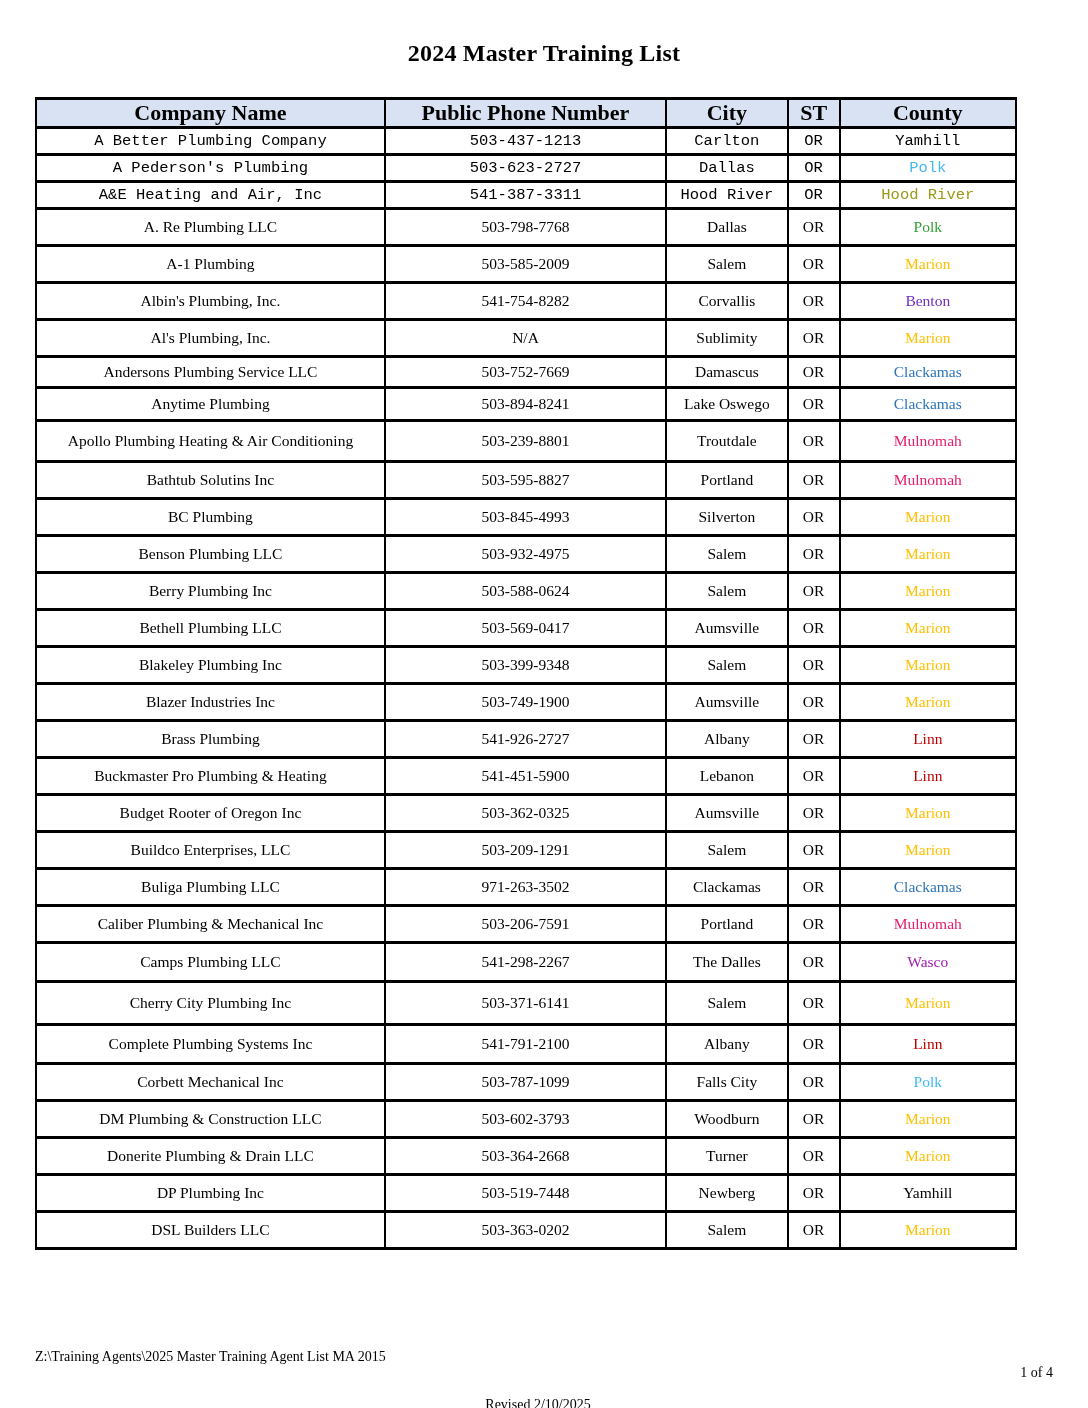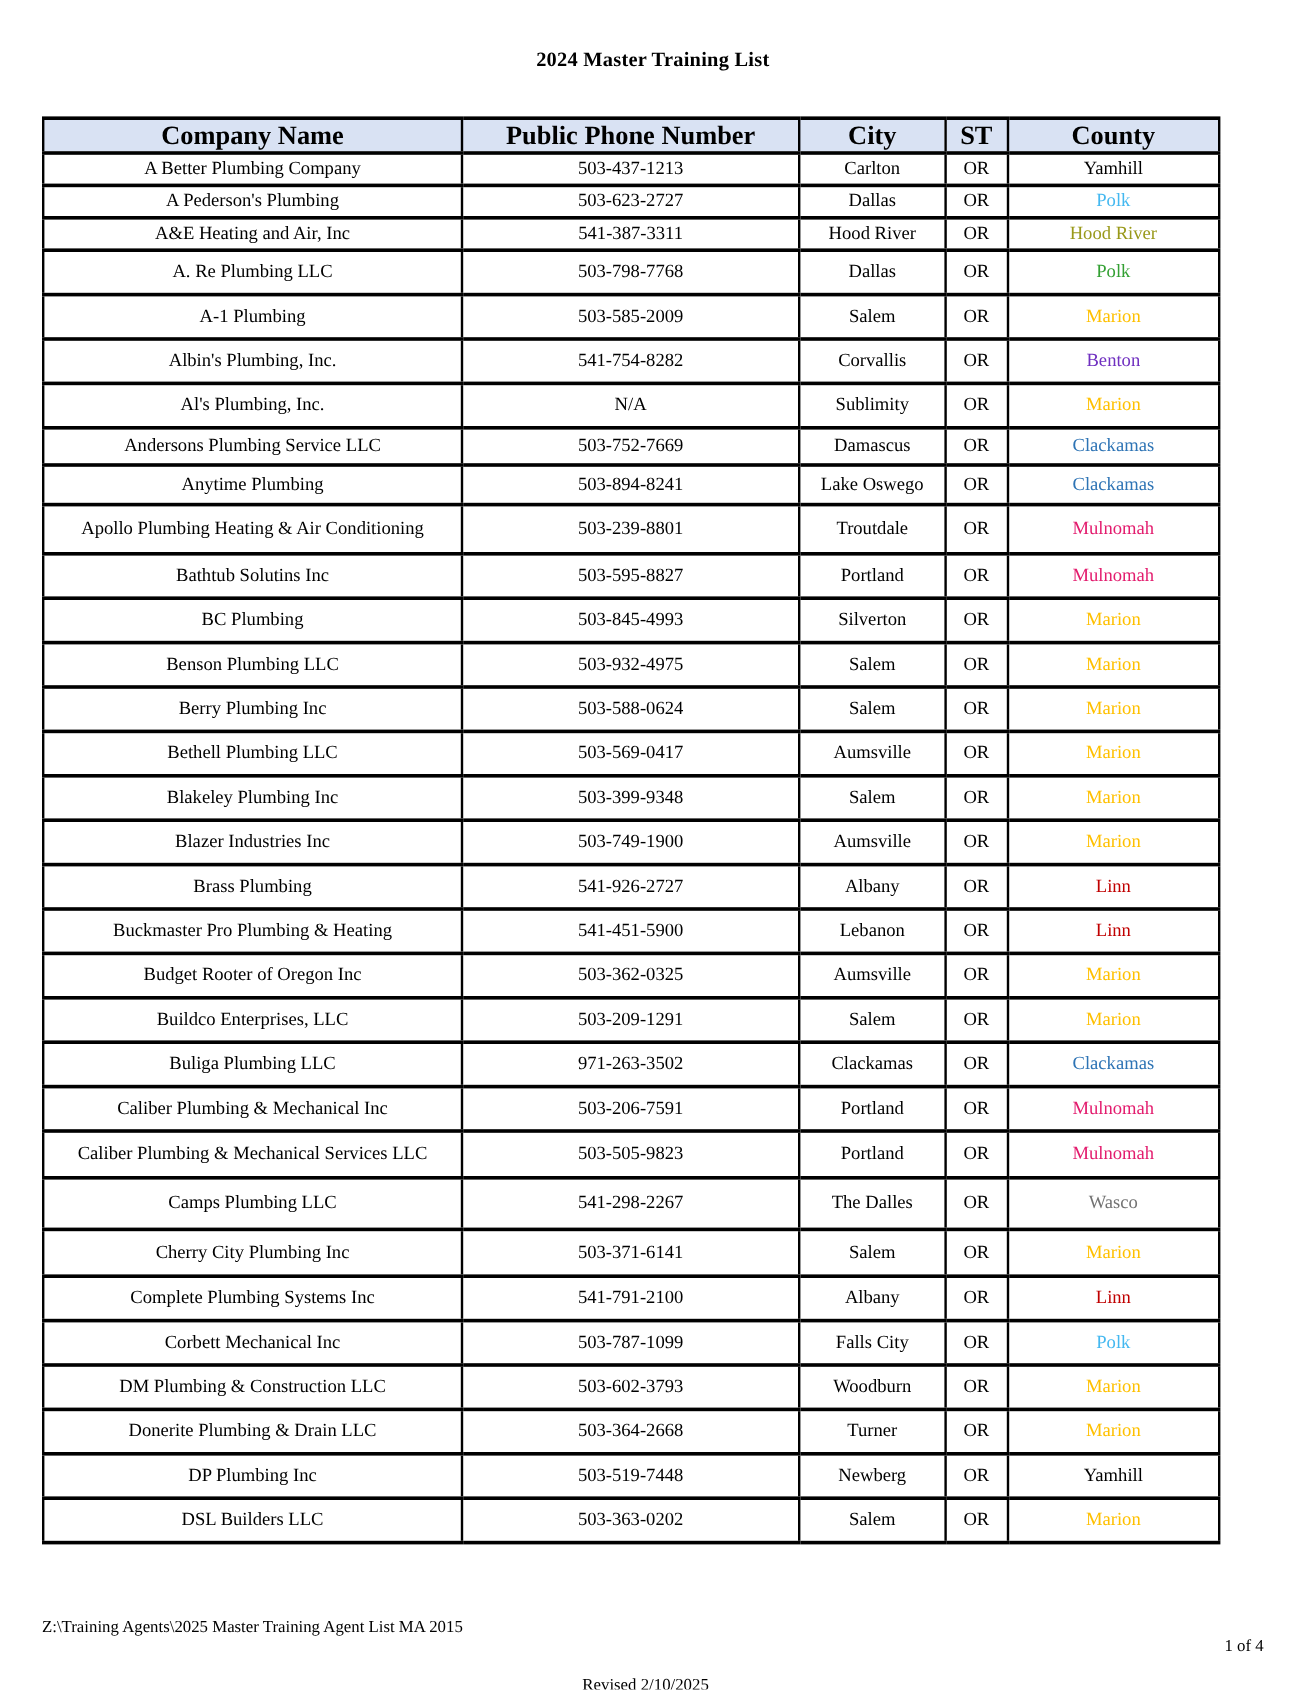--- a/index.html
+++ b/index.html
@@ -10,21 +10,21 @@
   body {
     width: 1088px;
     height: 1408px;
     position: relative;
     font-family: "Liberation Serif", serif;
     color: #000;
   }
   .page-title {
     padding-top: 40px;
     text-align: center;
-    font-size: 17px;
+    font-size: 24px;
     font-weight: bold;
     letter-spacing: 0.2px;
   }
   table.training-table {
     position: absolute;
     left: 35px;
     top: 97px;
     width: 982px;
     border-collapse: collapse;
     table-layout: fixed;
@@ -42,21 +42,21 @@
     overflow: hidden;
     white-space: nowrap;
   }
   .training-table th {
     background: #d9e2f3;
     font-weight: bold;
     font-size: 22px;
     height: 26px;
   }
   .training-table tbody tr { height: 37px; }
-  .training-table tbody tr:nth-child(-n+3) { height: 27px; }
+  .training-table tbody tr:nth-child(-n+3) { height: 27px; font-family: Liberation Mono, monospace; }
   .training-table tbody tr:nth-child(8) { height: 31px; }
   .training-table tbody tr:nth-child(9) { height: 33px; }
   .training-table tbody tr:nth-child(10) { height: 41px; }
   .training-table tbody tr:nth-child(24) { height: 39px; }
   .training-table tbody tr:nth-child(25) { height: 43px; }
   .training-table tbody tr:nth-child(26) { height: 39px; }
   col.col-company { width: 35.6%; }
   col.col-phone   { width: 28.7%; }
   col.col-city    { width: 12.4%; }
   col.col-st      { width: 5.3%;  }
@@ -251,32 +251,25 @@
         <td style="color: rgb(46, 116, 181);">Clackamas</td>
       </tr>
       <tr>
         <td>Caliber Plumbing &amp; Mechanical Inc</td>
         <td>503-206-7591</td>
         <td>Portland</td>
         <td>OR</td>
         <td style="color: rgb(227, 28, 110);">Mulnomah</td>
       </tr>
       <tr>
-        <td>Caliber Plumbing &amp; Mechanical Services LLC</td>
-        <td>503-505-9823</td>
-        <td>Portland</td>
-        <td>OR</td>
-        <td style="color: rgb(227, 28, 110);">Mulnomah</td>
-      </tr>
-      <tr>
         <td>Camps Plumbing LLC</td>
         <td>541-298-2267</td>
         <td>The Dalles</td>
         <td>OR</td>
-        <td style="color: #737373;">Wasco</td>
+        <td style="color: #a21caf;">Wasco</td>
       </tr>
       <tr>
         <td>Cherry City Plumbing Inc</td>
         <td>503-371-6141</td>
         <td>Salem</td>
         <td>OR</td>
         <td style="color: rgb(255, 192, 0);">Marion</td>
       </tr>
       <tr>
         <td>Complete Plumbing Systems Inc</td>

